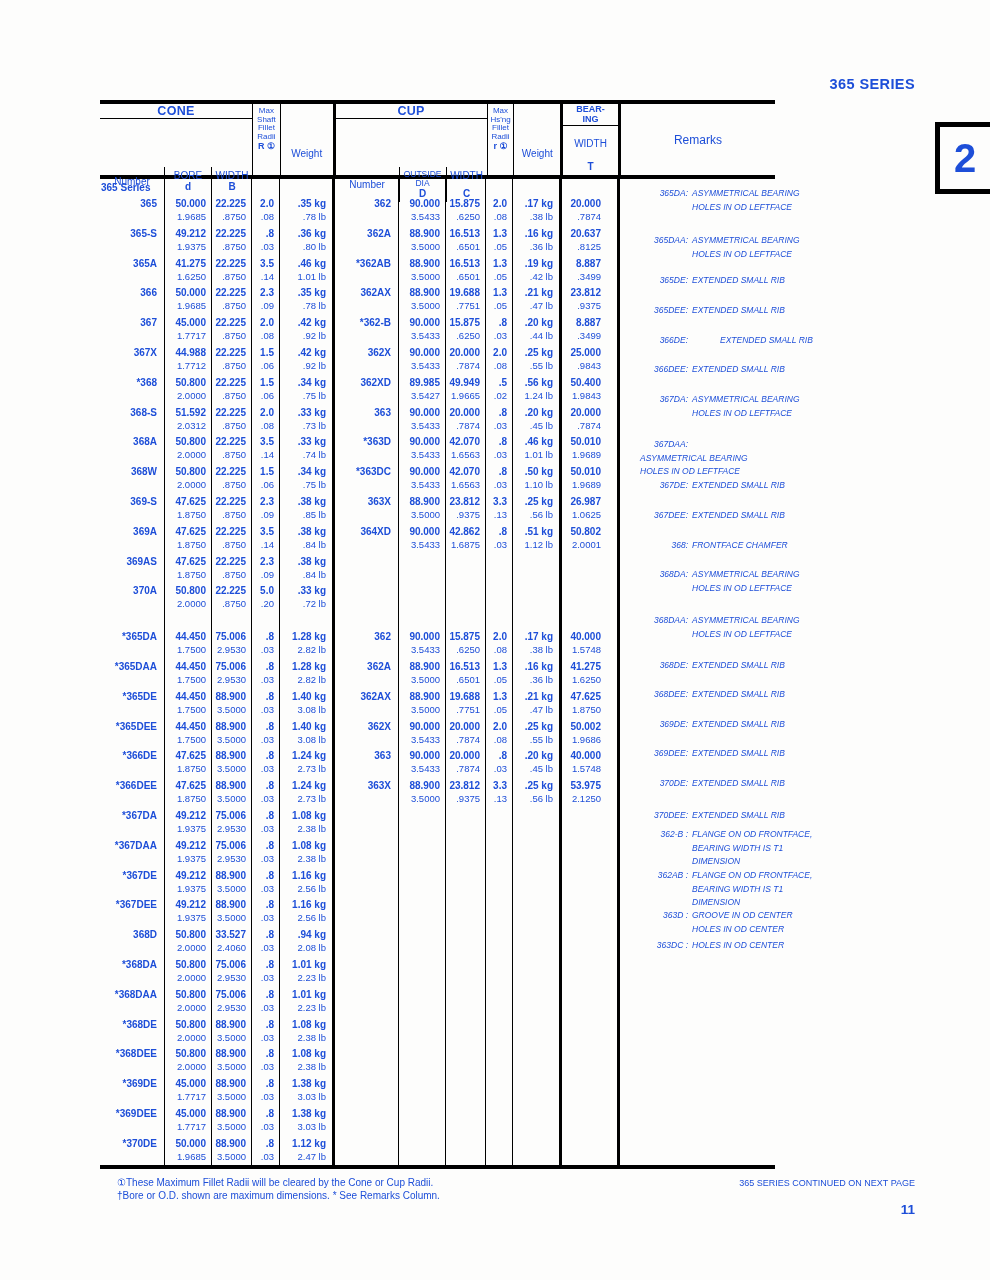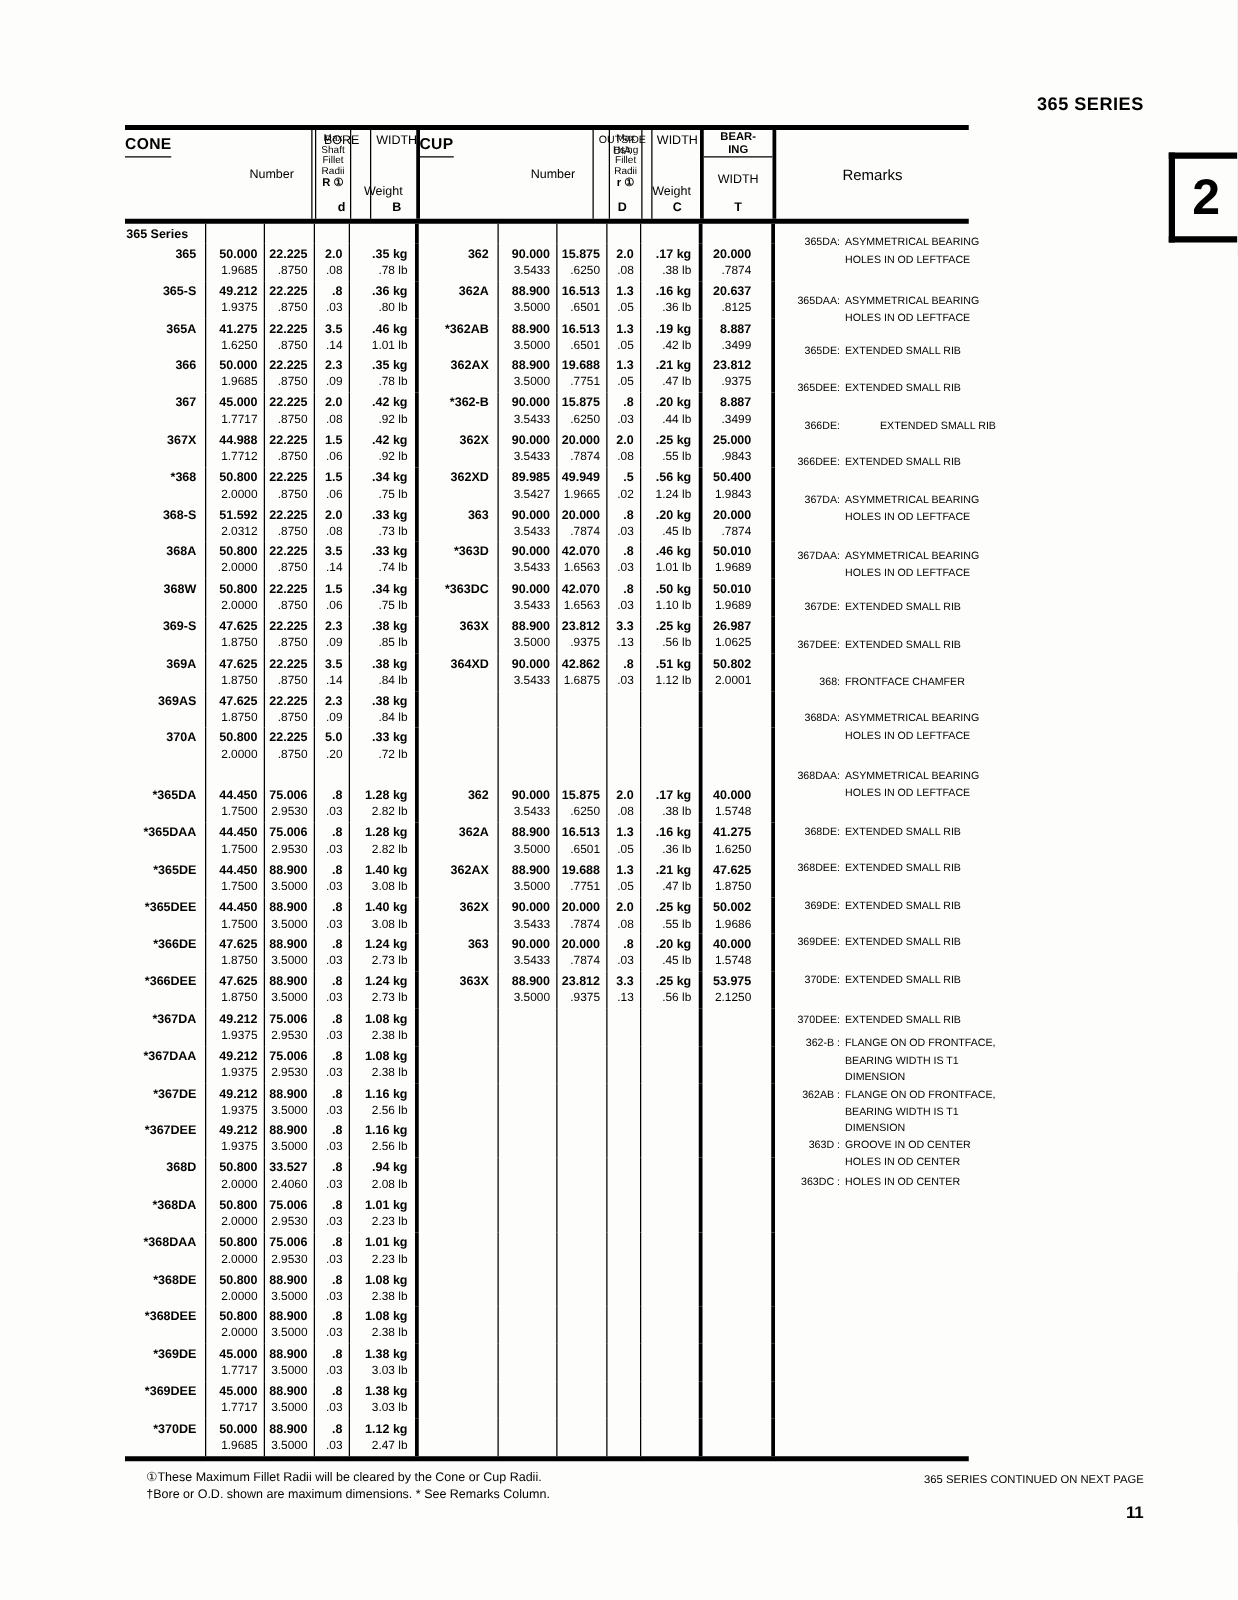--- a/index.html
+++ b/index.html
@@ -1,29 +1,29 @@
 <!DOCTYPE html>
 <html><head>
 <meta charset="utf-8">
 <style>
   html,body{margin:0;padding:0;background:#e8e8e8;}
   .page{position:relative;width:990px;height:1280px;background:#fdfdfc;margin:0 auto;
-        font-family:"Liberation Sans",sans-serif;color:#000000;overflow:hidden;}
+        font-family:"Liberation Sans",sans-serif;color:#1d4ed8;overflow:hidden;}
   .prewrap{white-space:pre-line;}
 
   
   .series-title{position:absolute;top:76px;right:75px;font-size:14.5px;font-weight:bold;letter-spacing:.4px;}
   .tab-box{position:absolute;top:122px;right:0;width:50px;height:62px;border:5px solid #000;border-right:none;
            display:flex;align-items:center;justify-content:center;}
   .tab-box span{font-size:40px;font-weight:bold;line-height:1;}
 
   
   .table-wrap{position:absolute;left:100px;top:100px;width:675px;}
   .thead{display:flex;height:71px;border-top:4px solid #000;border-bottom:4px solid #000;}
-  .hgroup{display:flex;gap:48px;}
+  .hgroup{display:flex;flex-direction:column;gap:48px;}
   .hgroup-label{height:21px;border-bottom:1px solid #000;display:flex;align-items:center;justify-content:center;
                 font-weight:bold;font-size:12.5px;letter-spacing:.3px;}
   .hgroup-row{flex:1;display:flex;}
   .hcell{display:flex;flex-direction:column;align-items:center;font-size:10px;box-sizing:border-box;}
   .between{justify-content:space-between;padding:3px 0 3px;}
   .centered{justify-content:center;}
   .tall{justify-content:flex-end;padding-bottom:16px;}
   .sym{font-weight:bold;font-size:10px;}
   .fillet{font-size:8px;line-height:8.6px;text-align:center;justify-content:flex-start;padding-top:3px;}
   .fillet .sym{font-size:9px;margin-top:1px;text-align:center;}
@@ -52,21 +52,21 @@
   .m{font-size:10px;font-weight:bold;line-height:13px;text-align:right;}
   .i{font-size:9.5px;line-height:13px;text-align:right;}
   .cell.cnum{padding-right:7px;}
   .cell.val{padding-right:5px;}
   .cell.wt{padding-right:6px;}
   .cell.tv{padding-right:16px;}
   .sectext{font-size:10px;font-weight:bold;padding-left:1px;line-height:13px;text-align:left;}
 
   
   #remarks{position:absolute;left:520px;top:0;width:155px;height:100%;}
-  .remark{position:absolute;left:0;display:flex;font-size:8.5px;line-height:13.5px;}
+  .remark{position:absolute;left:16px;display:flex;font-size:8.5px;line-height:13.5px;font-style:italic;}
   .rlabel{width:52px;flex:none;text-align:right;white-space:nowrap;}
   .rtext{margin-left:4px;white-space:nowrap;}
 
   
   .foot{position:absolute;left:117px;top:1176px;font-size:10px;line-height:13px;}
   .cont{position:absolute;right:75px;top:1178px;font-size:9px;}
   .pagenum{position:absolute;right:75px;top:1202px;font-size:13.5px;font-weight:bold;}
 </style>
 </head>
 <body>
@@ -1418,21 +1418,21 @@
               <div>EXTENDED SMALL RIB</div>
             </div>
           </div>
           <div class="remark" style="top: 214px;">
             <div class="rlabel">367DA:</div>
             <div class="rtext">
               <div>ASYMMETRICAL BEARING</div>
               <div>HOLES IN OD LEFTFACE</div>
             </div>
           </div>
-          <div class="remark" style="top: 259px;">
+          <div class="remark" style="top: 259px; flex-direction: column;">
             <div class="rlabel">367DAA:</div>
             <div class="rtext">
               <div>ASYMMETRICAL BEARING</div>
               <div>HOLES IN OD LEFTFACE</div>
             </div>
           </div>
           <div class="remark" style="top: 300px;">
             <div class="rlabel">367DE:</div>
             <div class="rtext">
               <div>EXTENDED SMALL RIB</div>

